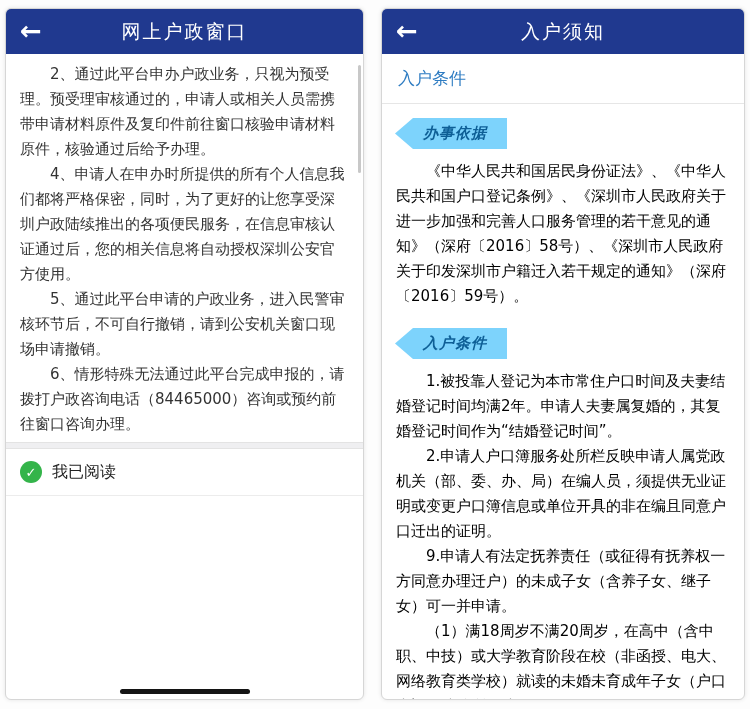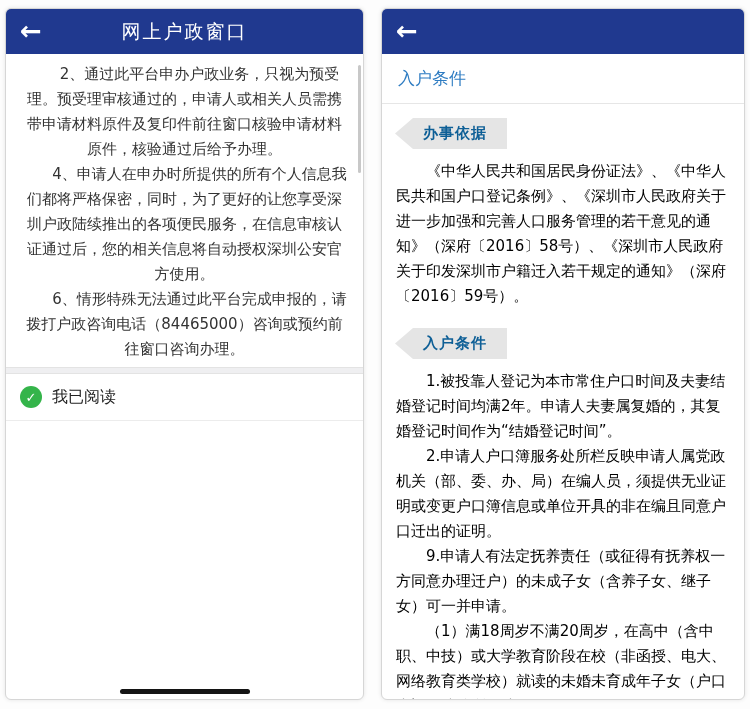--- a/index.html
+++ b/index.html
@@ -31,21 +31,21 @@
     position: absolute; left: 14px; top: 50%; transform: translateY(-54%);
     font-size: 26px; font-weight: bold; line-height: 1; cursor: pointer;
   }
   .appbar .title { font-size: 19px; font-weight: normal; letter-spacing: 2px; }
 
   
   .notice-body {
     padding: 8px 14px 0 14px;
     font-size: 15px; line-height: 25px; color: #333;
   }
-  .notice-body p { text-indent: 2em; text-align: center; }
+  .notice-body p { text-indent: 2em; }
 
   .scroll-indicator {
     position: absolute; right: 2px; top: 56px;
     width: 3px; height: 108px;
     background: #c8c8c8; border-radius: 2px;
   }
 
   .section-divider {
     height: 7px; background: #efeff1;
     border-top: 1px solid #e3e3e3; border-bottom: 1px solid #e3e3e3;
@@ -76,24 +76,25 @@
   
   .section-title-row {
     padding: 13px 16px;
     border-bottom: 1px solid #e6e6e6;
   }
   .section-title { font-size: 17px; color: #2e7cc2; font-weight: 500; }
 
   .ribbon-badge {
     display: inline-block; position: relative;
     margin: 14px 0 0 13px;
-    background: #e5e5e5; color: #0e5f96;
+    background: #7dd3fc; color: #0e5f96;
     font-size: 15px; font-weight: bold; letter-spacing: 1px;
     padding: 6px 20px 6px 28px;
     clip-path: polygon(0 50%, 18px 0, 100% 0, 100% 100%, 18px 100%);
+    font-style: italic;
   }
   .ribbon-badge.second { margin-top: 19px; }
 
   .rules-body {
     padding: 10px 14px 0 14px;
     font-size: 15px; line-height: 25px; color: #000000;
   }
   .rules-body p { text-indent: 2em; }
 </style>
 </head>
@@ -103,20 +104,21 @@
 
   <div class="phone left">
     <div class="appbar">
       <span class="back">←</span>
       <span class="title">网上户政窗口</span>
     </div>
 
     <div class="notice-body">
       <p>2、通过此平台申办户政业务，只视为预受理。预受理审核通过的，申请人或相关人员需携带申请材料原件及复印件前往窗口核验申请材料原件，核验通过后给予办理。</p>
       <p>4、申请人在申办时所提供的所有个人信息我们都将严格保密，同时，为了更好的让您享受深圳户政陆续推出的各项便民服务，在信息审核认证通过后，您的相关信息将自动授权深圳公安官方使用。</p>
+      <p>5、通过此平台申请的户政业务，进入民警审核环节后，不可自行撤销，请到公安机关窗口现场申请撤销。</p>
       <p>6、情形特殊无法通过此平台完成申报的，请拨打户政咨询电话（84465000）咨询或预约前往窗口咨询办理。</p>
     </div>
 
     <div class="scroll-indicator"></div>
 
     <div class="section-divider"></div>
 
     <div class="read-row">
       <span class="check-circle">✓</span>
       <span class="read-label">我已阅读</span>
@@ -125,20 +127,21 @@
     <div class="btn-wrap">
       
     </div>
 
     <div class="home-indicator"></div>
   </div>
 
   <div class="phone right">
     <div class="appbar">
       <span class="back">←</span>
+      <span class="title">入户须知</span>
     </div>
 
     <div class="section-title-row">
       <span class="section-title">入户条件</span>
     </div>
 
     <div class="ribbon-badge">办事依据</div>
 
     <div class="rules-body">
       <p>《中华人民共和国居民身份证法》、《中华人民共和国户口登记条例》、《深圳市人民政府关于进一步加强和完善人口服务管理的若干意见的通知》（深府〔2016〕58号）、《深圳市人民政府关于印发深圳市户籍迁入若干规定的通知》（深府〔2016〕59号）。</p>

